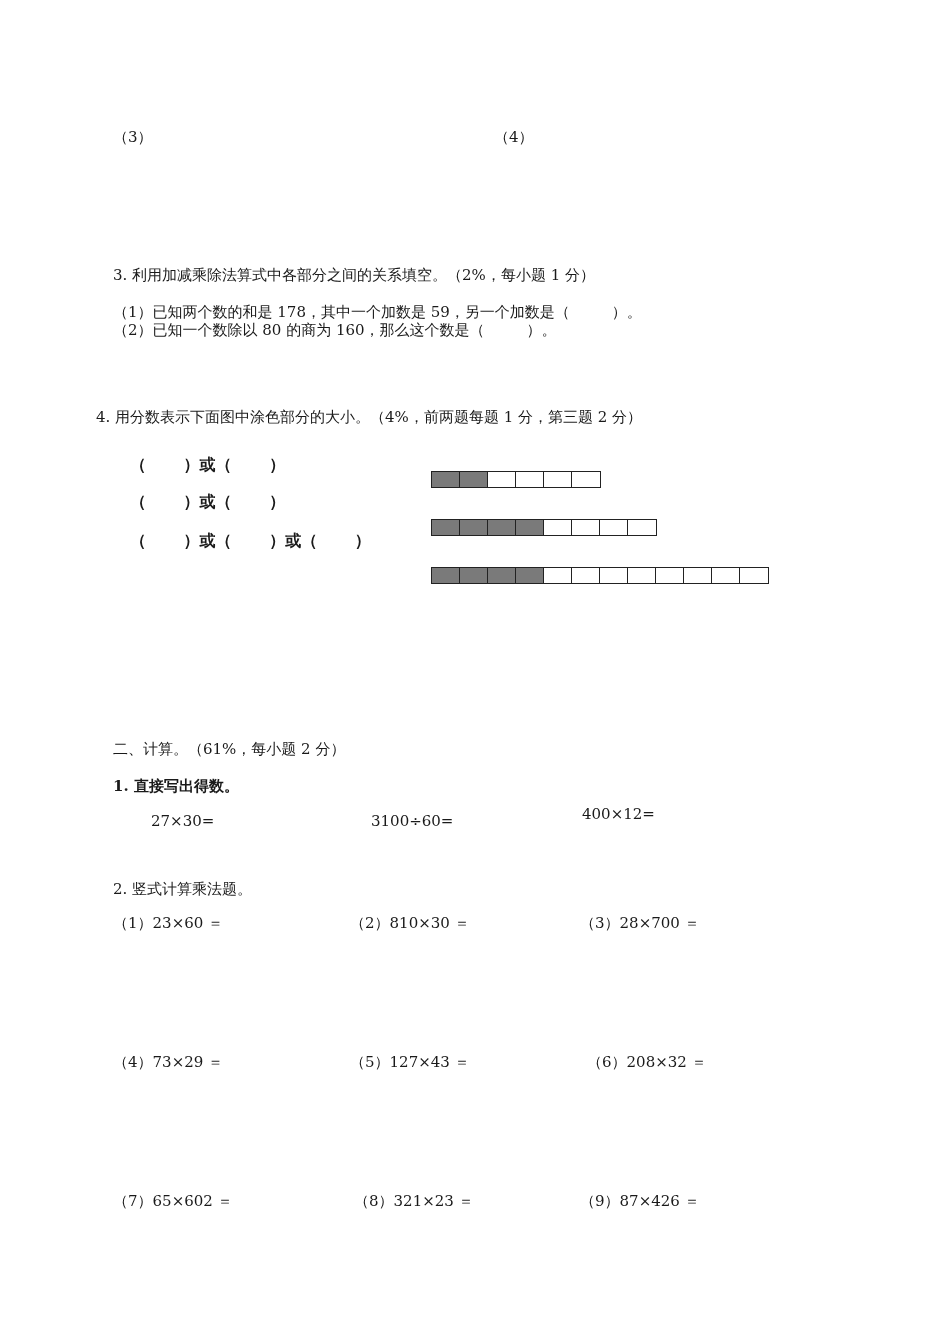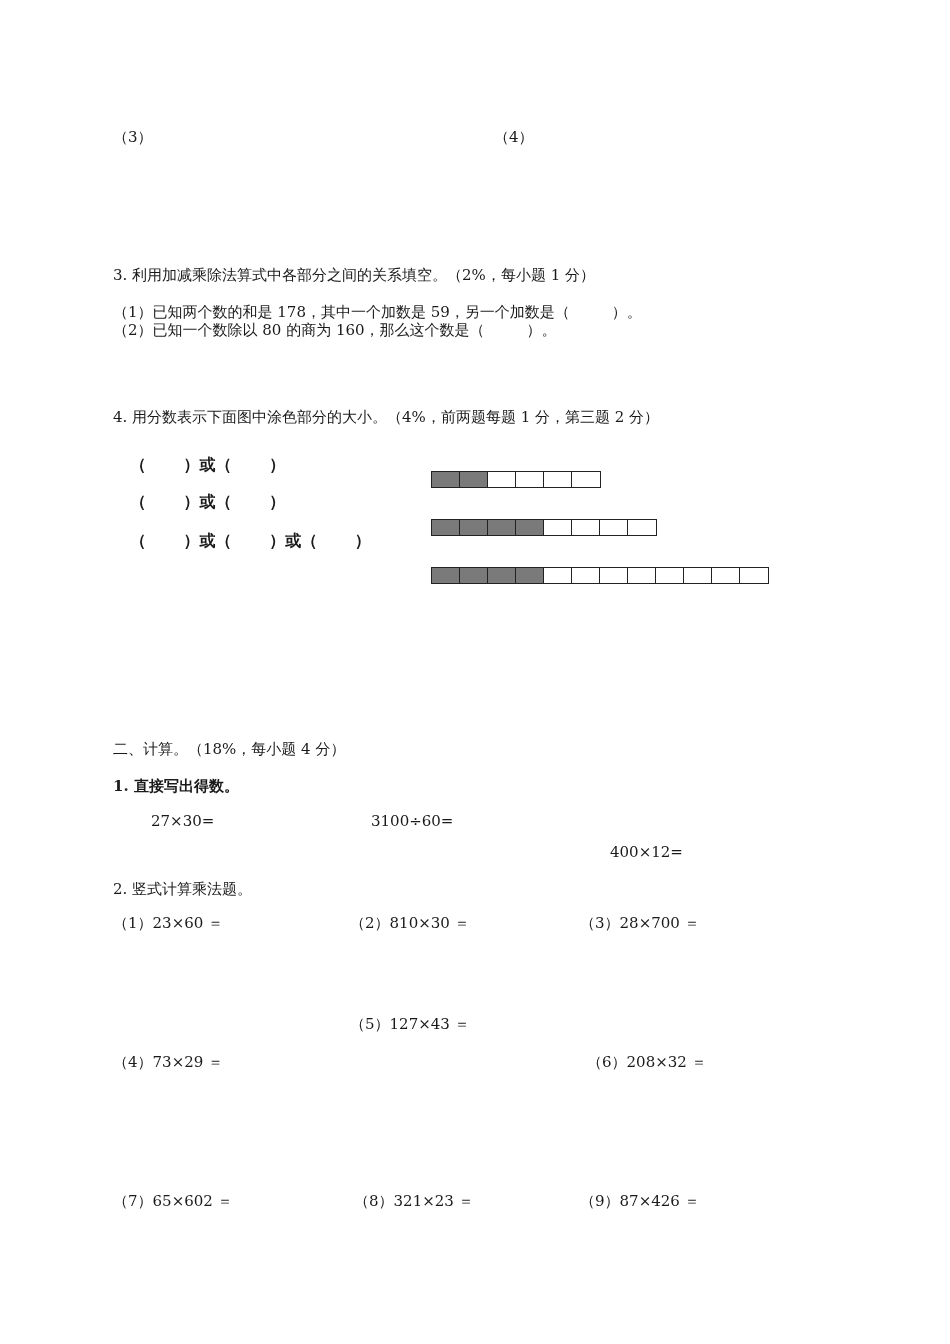--- a/index.html
+++ b/index.html
@@ -20,21 +20,21 @@
 <div class="abs" style="left:494px; top:127px;">（4）</div>
 
 <div class="abs" style="left:113px; top:265px;">3. 利用加减乘除法算式中各部分之间的关系填空。（2%，每小题 1 分）</div>
 <div class="abs" style="left:113px; top:302px;">
   <span>（1）已知两个数的和是 178，其中一个加数是 59，另一个加数是（</span><span class="blank" style="width:42px;"></span><span>）。</span>
 </div>
 <div class="abs" style="left:113px; top:320px;">
   <span>（2）已知一个数除以 80 的商为 160，那么这个数是（</span><span class="blank" style="width:42px;"></span><span>）。</span>
 </div>
 
-<div class="abs" style="left:113px; top:407px;">4. 用分数表示下面图中涂色部分的大小。（4%，前两题每题 1 分，第三题 2 分）</div>
+<div class="abs" style="left:96px; top:407px;">4. 用分数表示下面图中涂色部分的大小。（4%，前两题每题 1 分，第三题 2 分）</div>
 <div class="abs bold" style="left:130px; top:455px;">（　　 ）或（　　 ）</div>
 <div class="abs bold" style="left:130px; top:492px;">（　　 ）或（　　 ）</div>
 <div class="abs bold" style="left:130px; top:531px;">（　　 ）或（　　 ）或（　　 ）</div>
 
 <div class="bar" id="bar0" style="left:431px; top:471px;">
     <div class="cell shaded" style="background: rgb(122, 122, 122);"></div>
     <div class="cell shaded" style="background: rgb(122, 122, 122);"></div>
     <div class="cell"></div>
     <div class="cell"></div>
     <div class="cell"></div>
@@ -58,31 +58,31 @@
     <div class="cell"></div>
     <div class="cell"></div>
     <div class="cell"></div>
     <div class="cell"></div>
     <div class="cell"></div>
     <div class="cell"></div>
     <div class="cell"></div>
     <div class="cell"></div>
   </div>
 
-<div class="abs" style="left:113px; top:739px;">二、计算。（18%，每小题 4 分）</div>
+<div class="abs" style="left:113px; top:739px;">二、计算。（61%，每小题 2 分）</div>
 <div class="abs" style="left:113px; top:776px;font-weight:bold;">1. 直接写出得数。</div>
 <div class="abs" style="left:151px; top:811px;">27×30=</div>
 <div class="abs" style="left:371px; top:811px;">3100÷60=</div>
-<div class="abs" style="left:582px; top:842px;margin-left:28px;">400×12=</div>
+<div class="abs" style="left:582px; top:804px;">400×12=</div>
 
 <div class="abs" style="left:113px; top:879px;">2. 竖式计算乘法题。</div>
 
 <div class="abs" style="left:113px; top:913px;">（1）23×60 ＝</div>
 <div class="abs" style="left:350px; top:913px;">（2）810×30 ＝</div>
 <div class="abs" style="left:580px; top:913px;">（3）28×700 ＝</div>
 
 <div class="abs" style="left:113px; top:1052px;">（4）73×29 ＝</div>
-<div class="abs" style="left:350px; top:1014px;">（5）127×43 ＝</div>
+<div class="abs" style="left:350px; top:1052px;">（5）127×43 ＝</div>
 <div class="abs" style="left:587px; top:1052px;">（6）208×32 ＝</div>
 
 <div class="abs" style="left:113px; top:1191px;">（7）65×602 ＝</div>
 <div class="abs" style="left:354px; top:1191px;">（8）321×23 ＝</div>
 <div class="abs" style="left:580px; top:1191px;">（9）87×426 ＝</div>
 
 </body></html>

